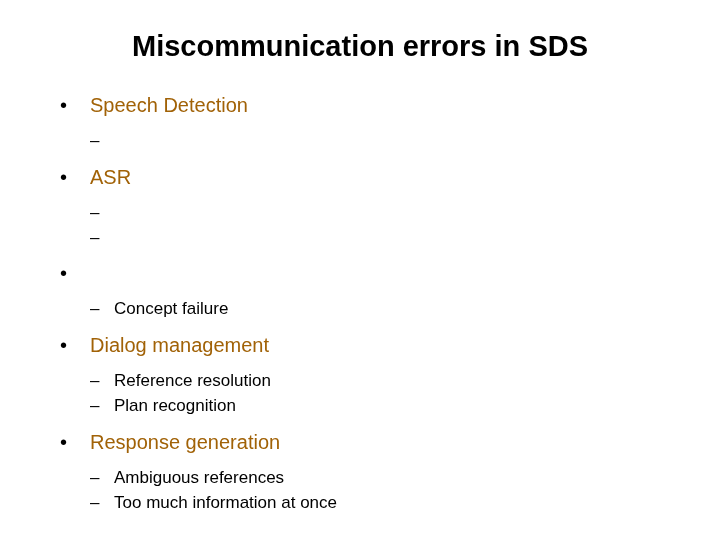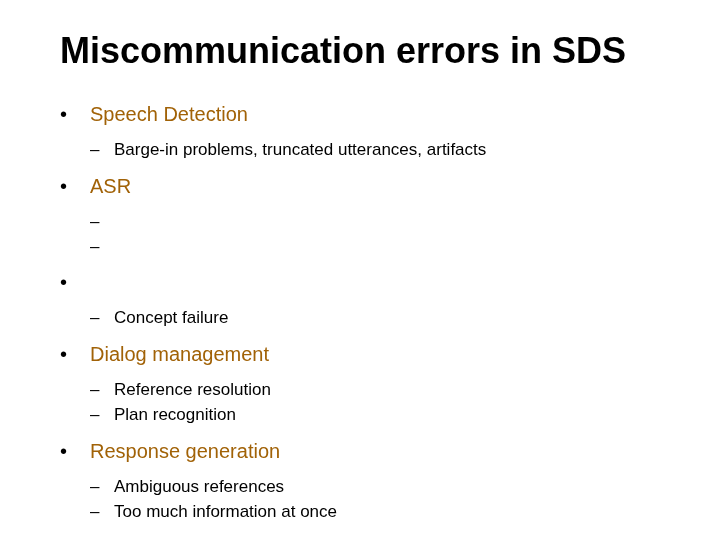--- a/index.html
+++ b/index.html
@@ -15,24 +15,25 @@
       font-family: Arial, Helvetica, sans-serif;
       display: flex;
       flex-direction: column;
       align-items: center;
       justify-content: flex-start;
       padding: 30px 60px 20px 60px;
       overflow: hidden;
     }
 
     .title {
-      font-size: 36px;
+      font-size: 29px;
       font-weight: bold;
       color: #000000;
       margin-bottom: 28px;
+      text-align: center;
       width: 100%;
     }
 
     .content {
       width: 100%;
       display: flex;
       flex-direction: column;
       gap: 6px;
     }
 
@@ -87,21 +88,20 @@
 
 <div class="content">
 
 <div class="bullet-item">
       <span class="bullet-dot">•</span>
       <span class="bullet-label">Speech Detection</span>
     </div>
     <div class="sub-items">
       <div class="sub-item">
         <span class="sub-dash">–</span>
-        <span>Barge-in problems, truncated utterances, artifacts</span>
       </div>
     </div>
     <div class="bullet-item">
       <span class="bullet-dot">•</span>
       <span class="bullet-label">ASR</span>
     </div>
     <div class="sub-items">
       <div class="sub-item">
         <span class="sub-dash">–</span>
       </div>

